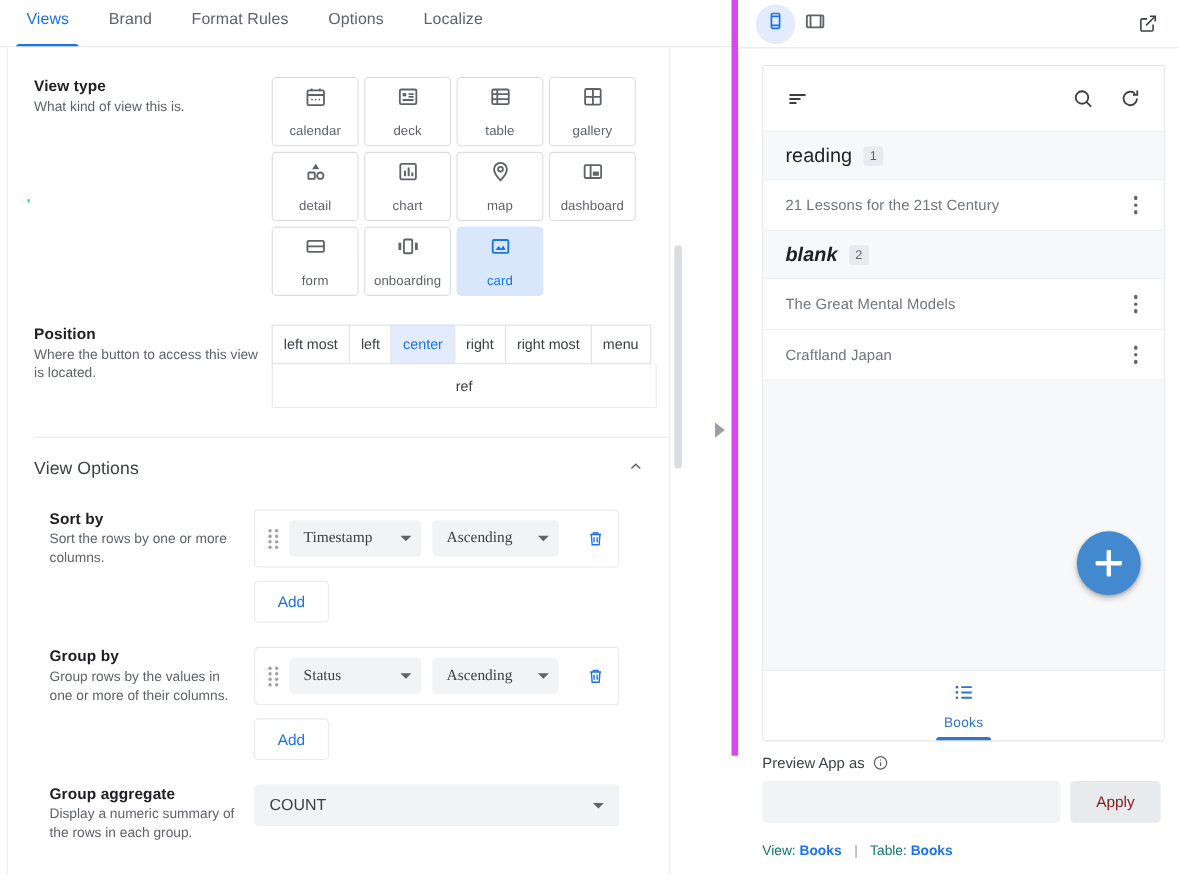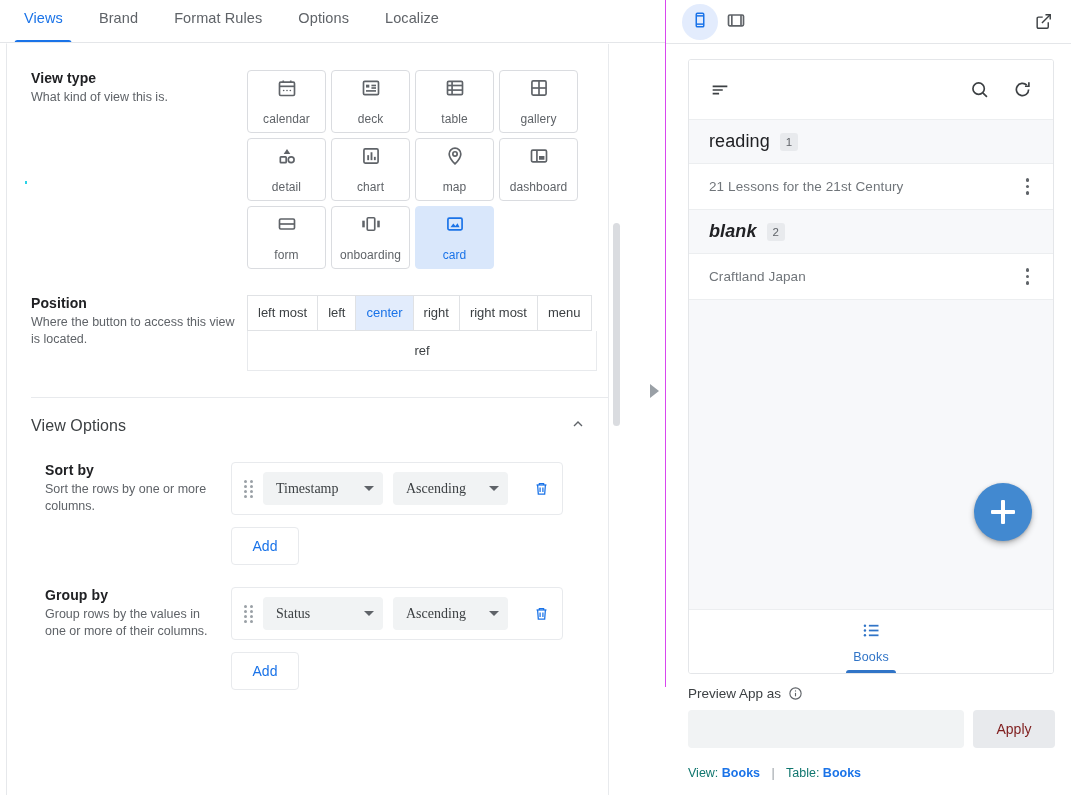--- a/index.html
+++ b/index.html
@@ -239,21 +239,21 @@
   .stray-dot {
     position: absolute; left: 25px; top: 181px;
     width: 2px; height: 3px; background: #2ad2e6;
   }
 
   
   .preview {
     position: relative;
     width: 406px; height: 687px;
     background: #ffffff;
-    border-left: 1px solid #d946ef;
+    border-left: 6px solid #d946ef;
   }
   .dev-bar {
     height: 44px;
     display: flex; align-items: center;
     padding: 0 18px 0 16px;
     border-bottom: 1px solid #e4e6e9;
     background: #fff;
   }
   .dev-btn {
     width: 36px; height: 36px;
@@ -668,20 +668,32 @@
                     <path d="M6.5 7l1 13h9l1-13"></path>
                     <line x1="10" y1="10.5" x2="10" y2="17"></line>
                       <line x1="14" y1="10.5" x2="14" y2="17"></line>
                   </svg>
                 </span>
               </div>
               <div class="add-btn">Add</div>
             </div>
           </div>
 
+          <div class="row" style="padding-top:22px;">
+            <div class="row-label" style="width:200px; padding-left:14px;">
+              <div class="lbl-title">Group aggregate</div>
+              <div class="lbl-desc">Display a numeric summary of the rows in each group.</div>
+            </div>
+            <div class="row-control">
+              <div class="big-select">
+                <span>COUNT</span>
+                <span class="caret"></span>
+              </div>
+            </div>
+          </div>
 
         </div>
       </div>
 
       <div class="vscroll-track">
         <div class="vscroll-thumb"></div>
       </div>
     </div>
 
     <div class="collapse-handle">
@@ -760,20 +772,28 @@
                 <i></i>
                 <i></i>
               </span>
           </div>
 
           <div class="group-head">
             <span class="g-name italic">blank</span>
             <span class="g-count">2</span>
           </div>
           <div class="list-item">
+            <span class="li-text">The Great Mental Models</span>
+            <span class="kebab">
+                <i></i>
+                <i></i>
+                <i></i>
+              </span>
+          </div>
+          <div class="list-item">
             <span class="li-text">Craftland Japan</span>
             <span class="kebab">
                 <i></i>
                 <i></i>
                 <i></i>
               </span>
           </div>
 
           <div class="fab">
             <span class="plus-h"></span>

